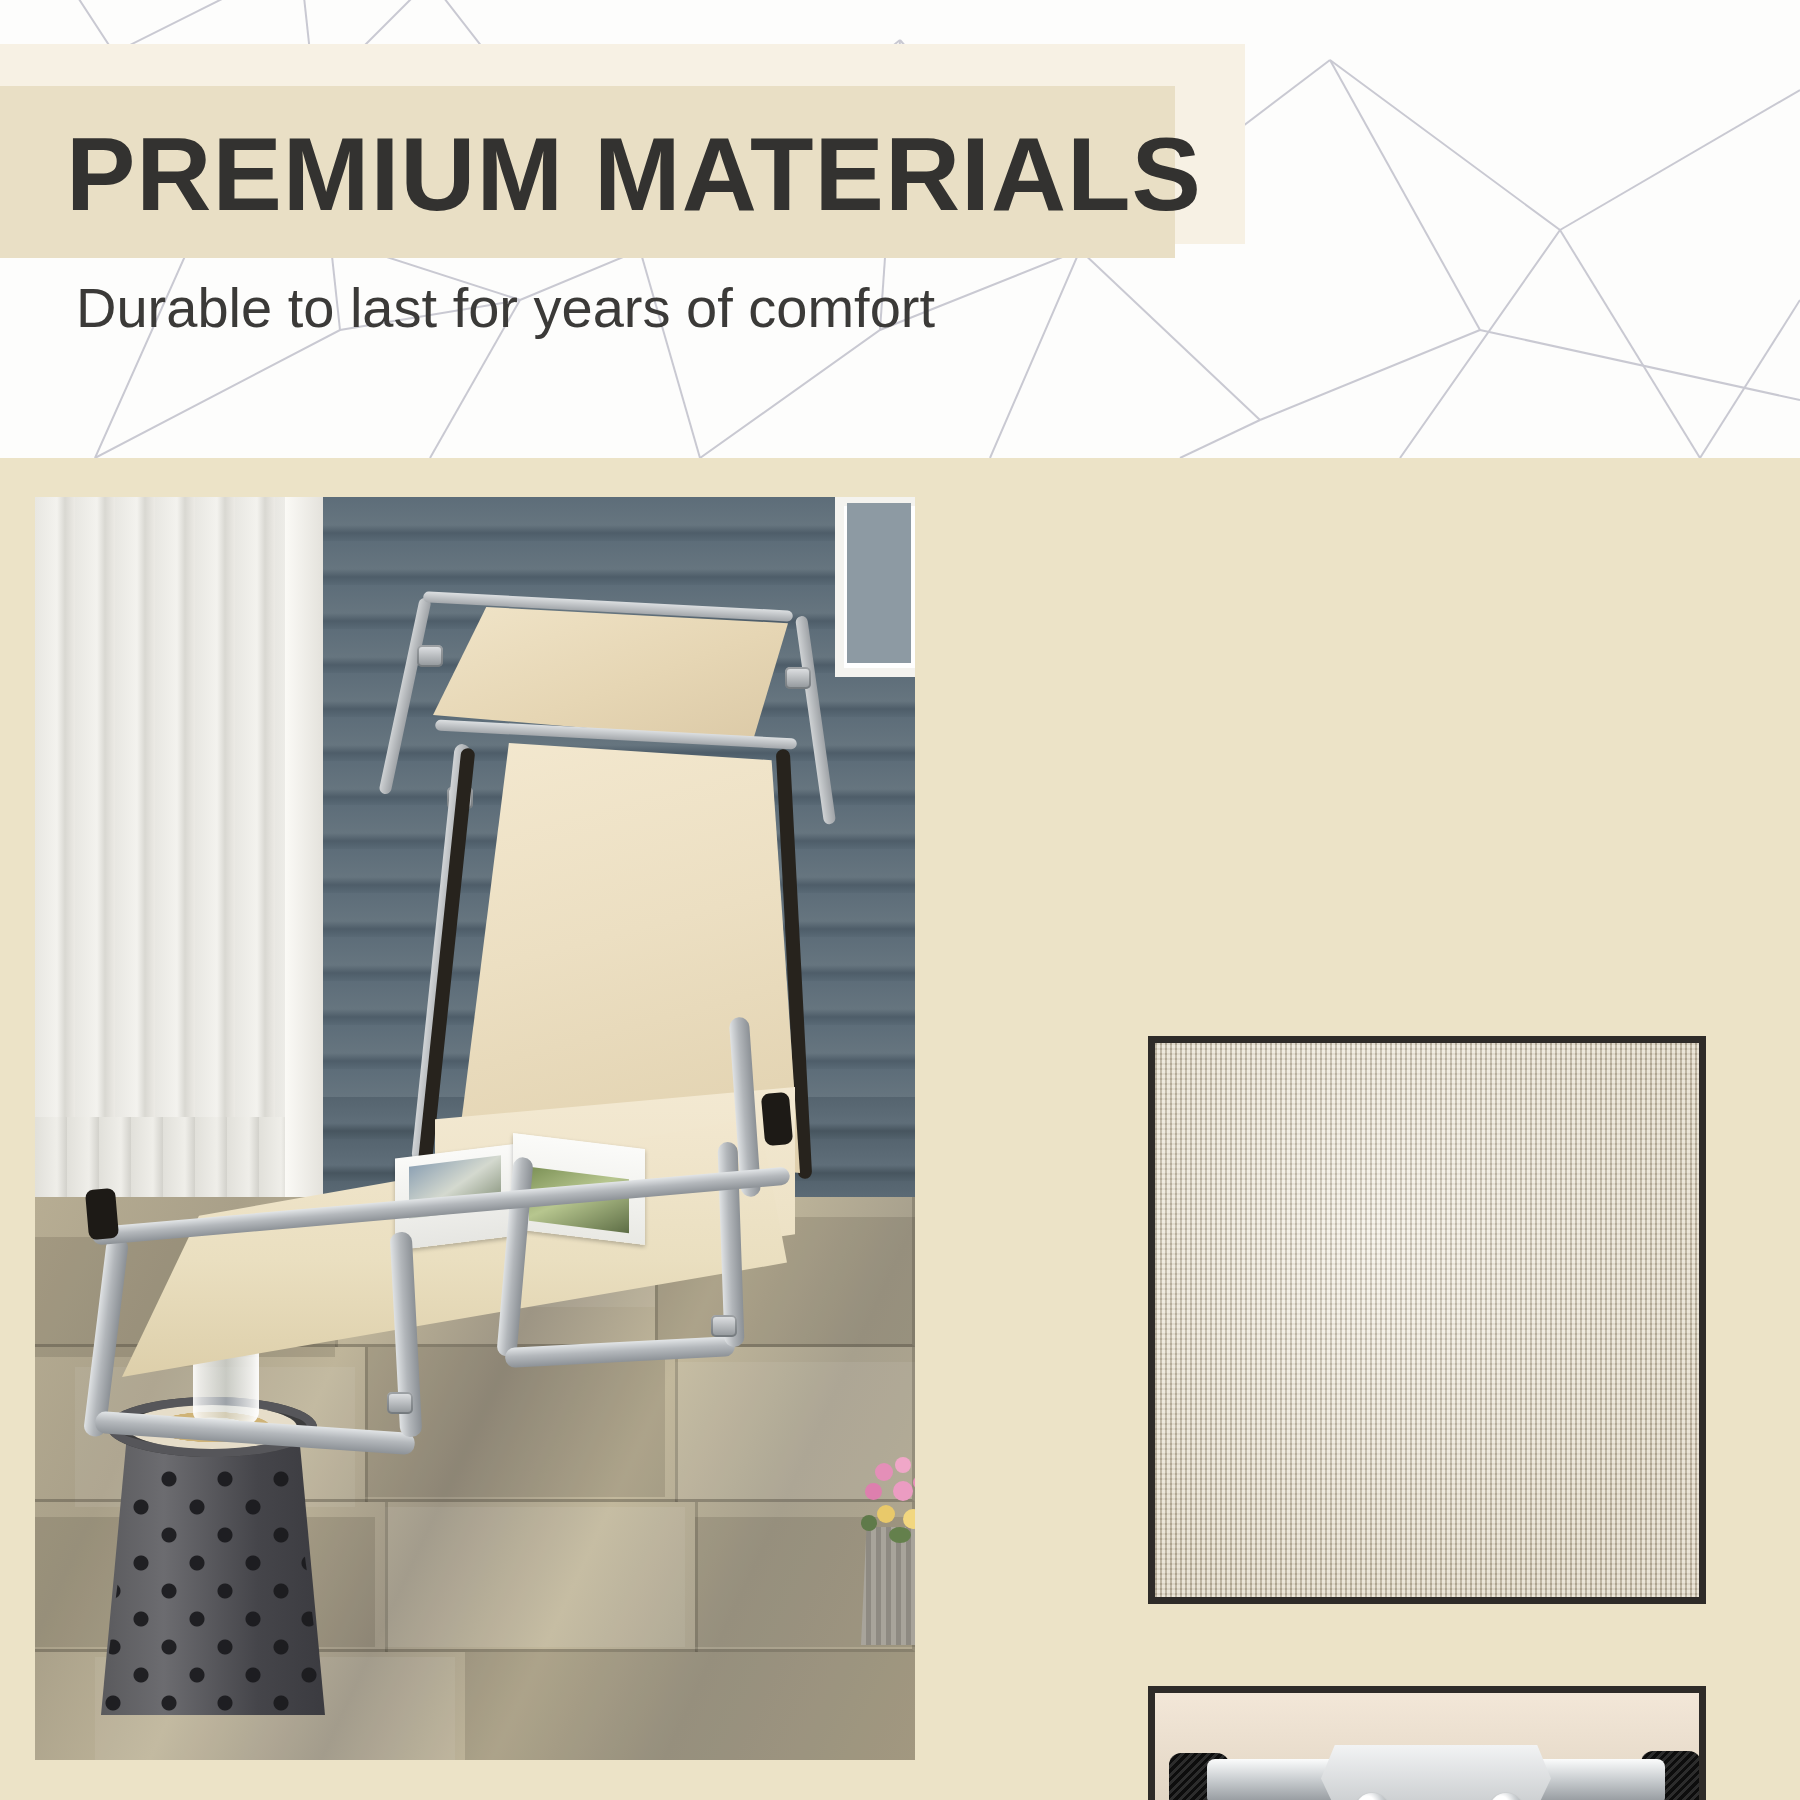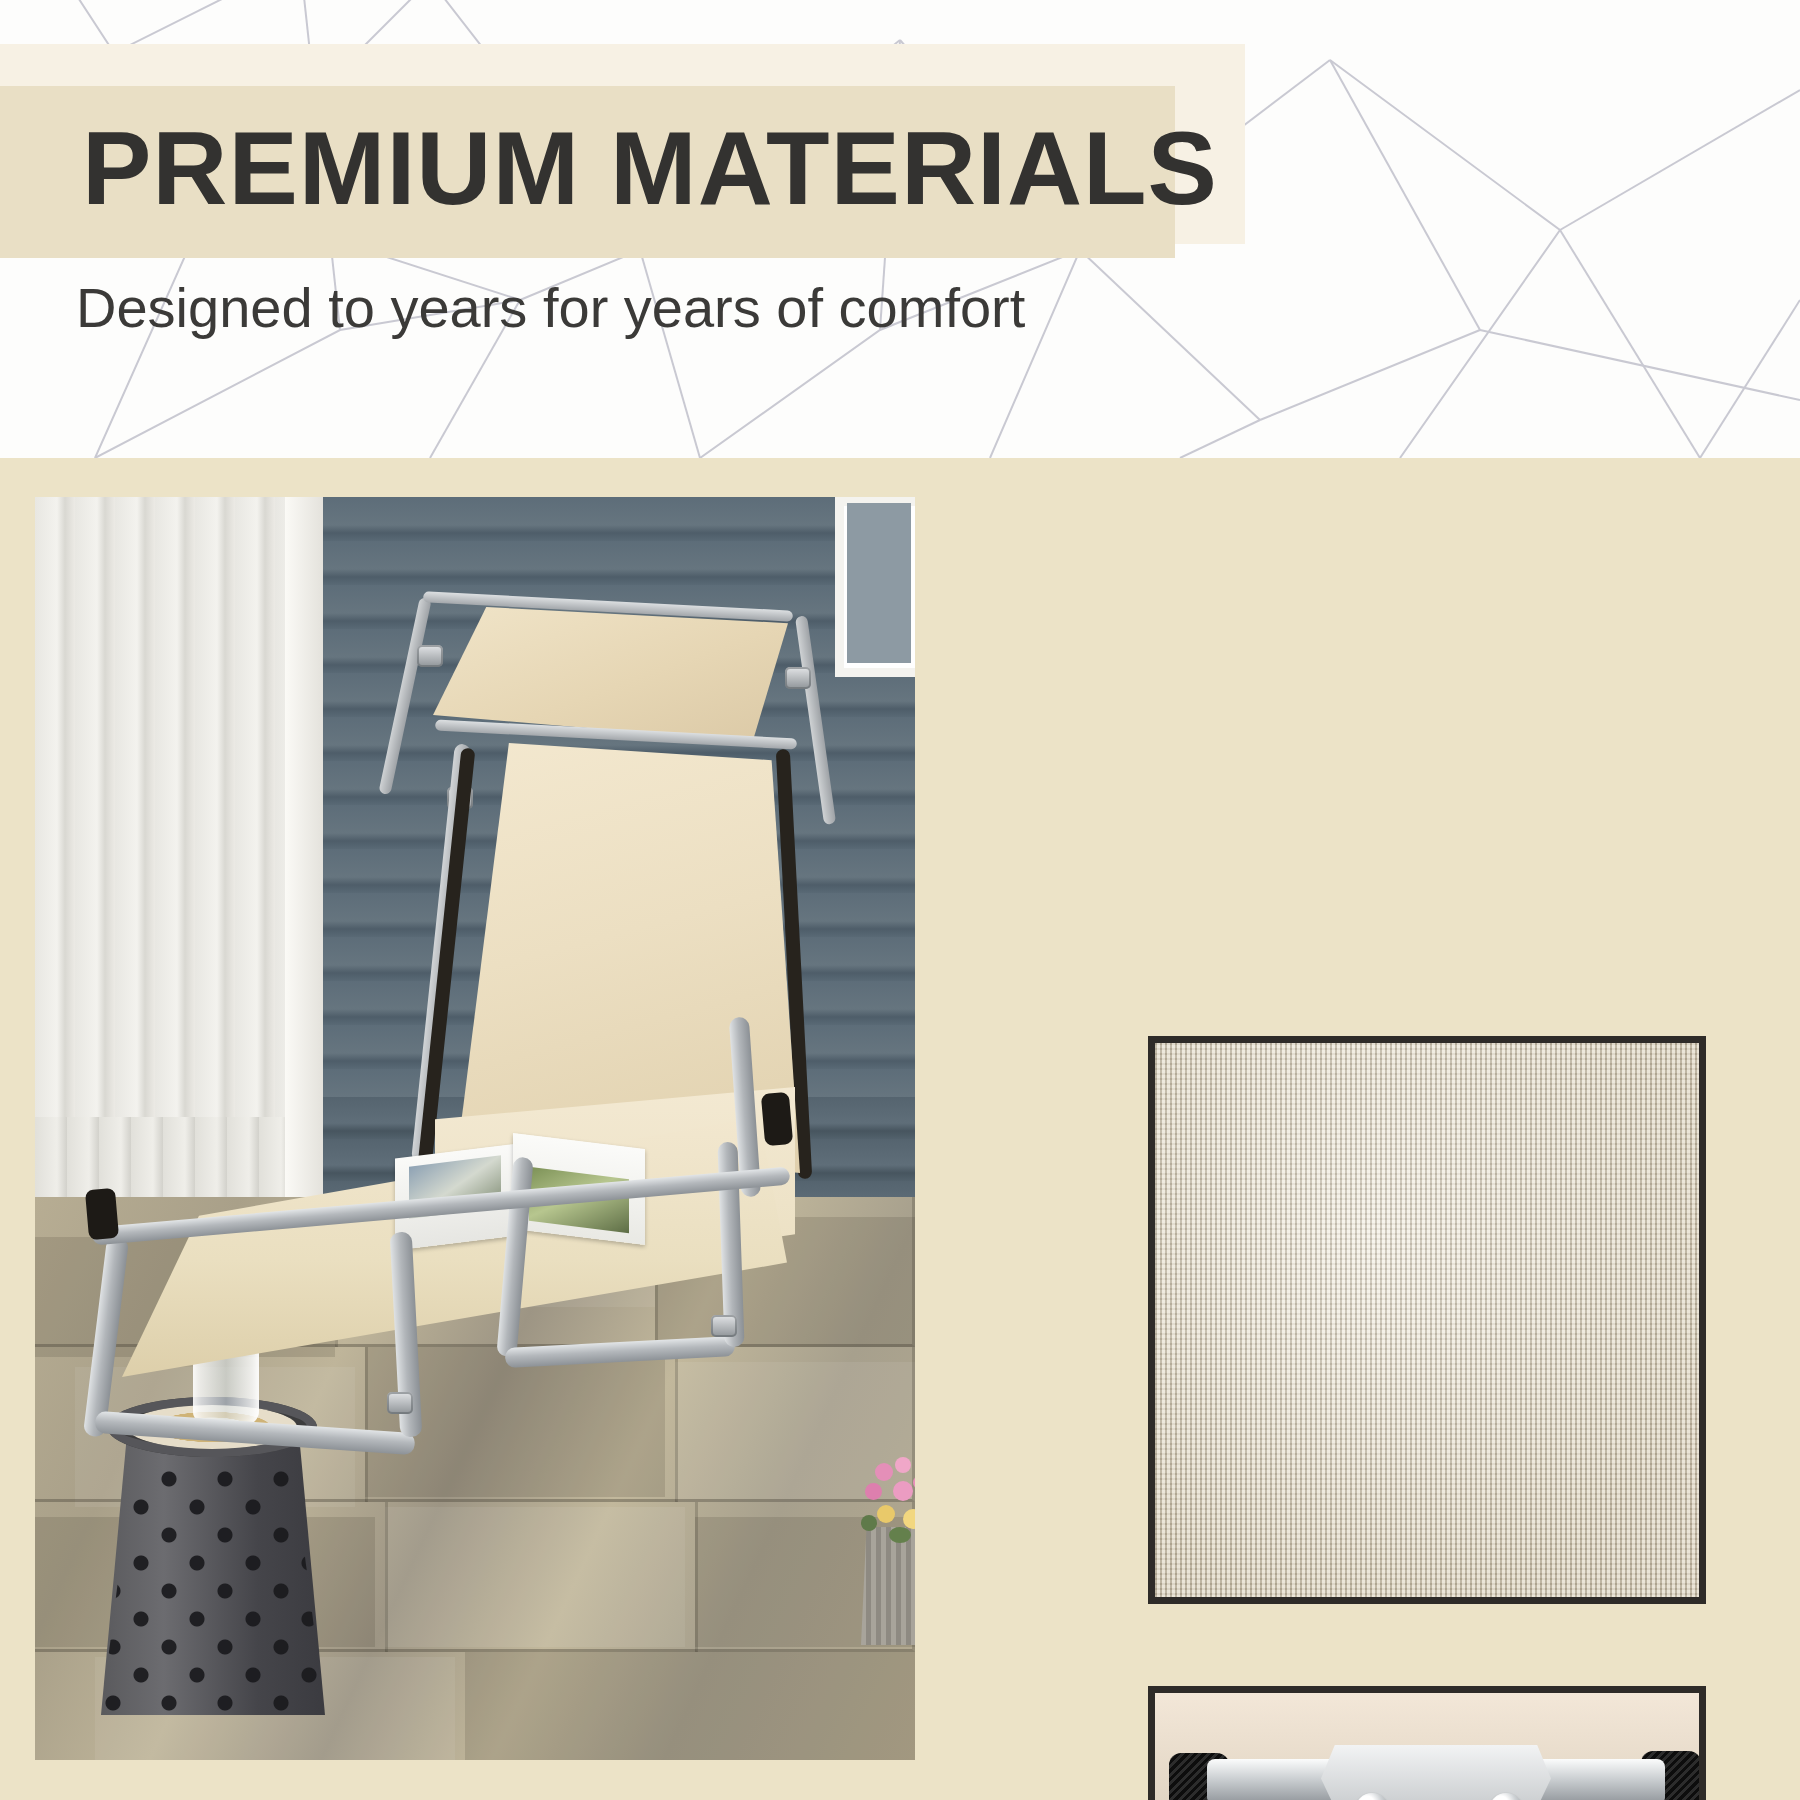--- a/index.html
+++ b/index.html
@@ -19,24 +19,24 @@
   #header-lines { position:absolute; inset:0; width:1800px; height:458px; }
   .band-back {
     position:absolute; left:0; top:44px; width:1245px; height:200px;
     background:#f7f1e4;
   }
   .band-front {
     position:absolute; left:0; top:86px; width:1175px; height:172px;
     background:#e9dfc5;
   }
   #title {
-    position:absolute; left:66px; top:98px; width:1100px; height:140px;
+    position:absolute; left:66px; top:104px; width:1100px; height:140px;
     line-height:140px;
     font-size:104px; font-weight:bold; letter-spacing:1px;
-    color:#333230; white-space:nowrap;margin-left:16px;
+    color:#333230; white-space:nowrap;
   }
   #subtitle {
     position:absolute; left:76px; top:275px;
     font-size:56px; font-weight:400; color:#3b3a38; white-space:nowrap;
   }
 
   
   #stage {
     position:absolute; left:0; top:458px; width:1800px; height:1342px;
     background:#ece3c7;
@@ -261,21 +261,21 @@
       <path d="M 1480 330 L 1800 400"></path>
       <path d="M 1260 420 L 1180 458"></path>
       <path d="M 1700 458 L 1800 300"></path>
     </g>
   </svg>
 
   <div class="band-back"></div>
   <div class="band-front"></div>
 
   <div id="title">PREMIUM MATERIALS</div>
-  <div id="subtitle">Designed to years for years of comfort</div>
+  <div id="subtitle">Durable to last for years of comfort</div>
 </div>
 
 <div id="stage">
 
   <div id="photo">
 
     <div class="ph doorwall"></div>
     <div class="ph doorwall2"></div>
     <div class="ph siding"></div>
     <div class="ph siding2"></div>

